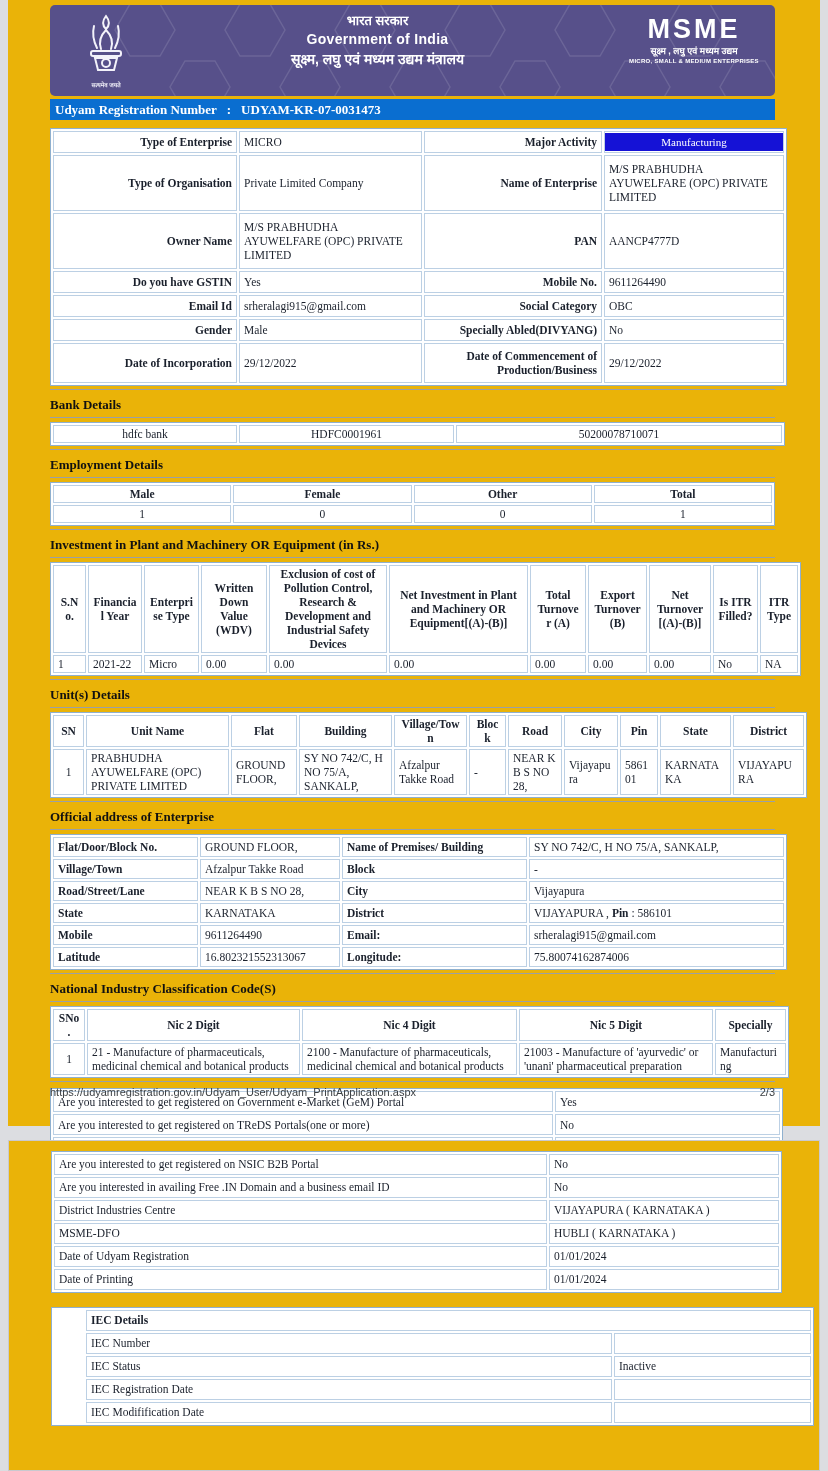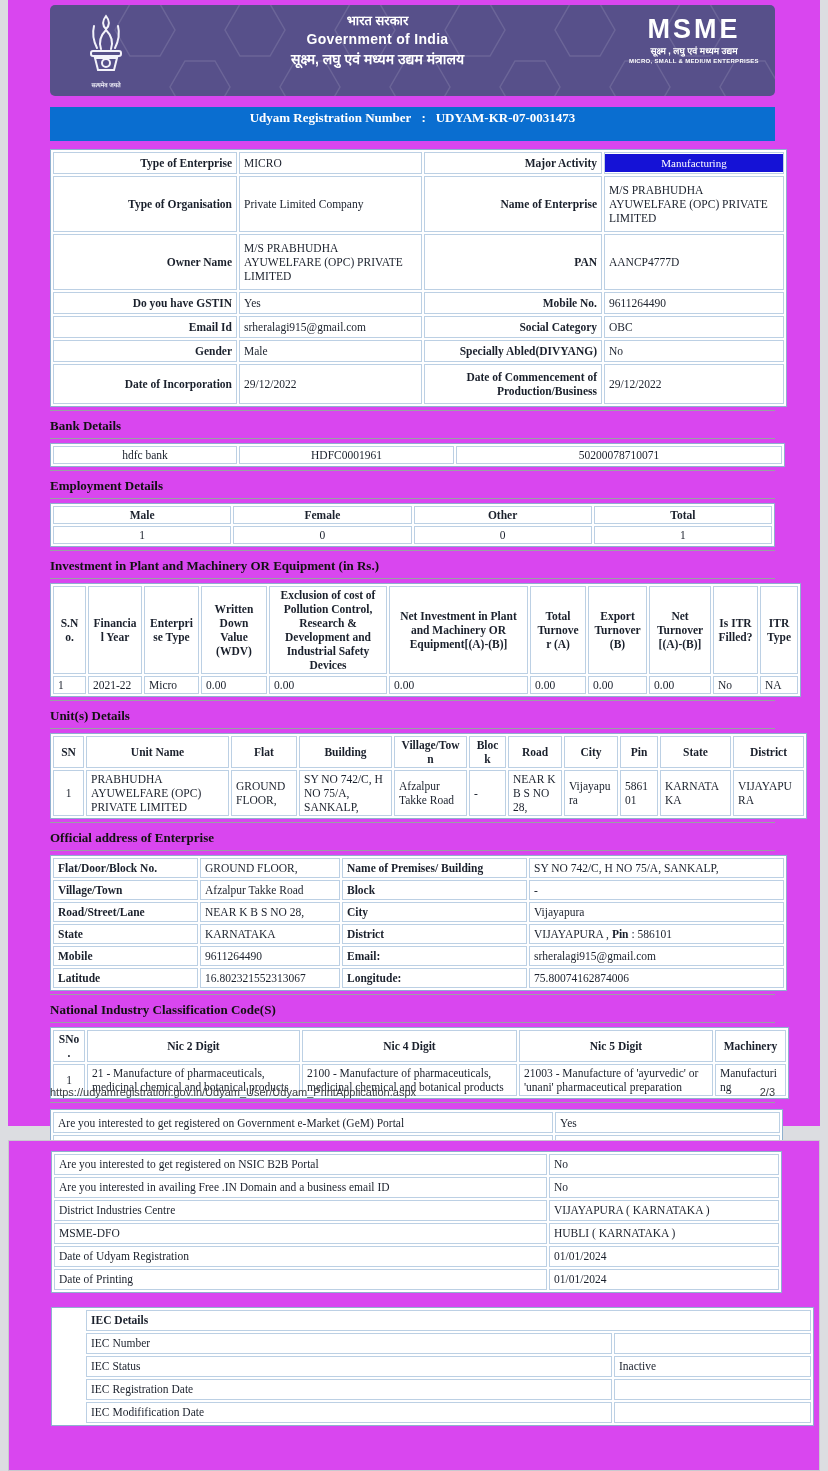--- a/index.html
+++ b/index.html
@@ -1,21 +1,21 @@
 <!DOCTYPE html>
 <html><head>
 <meta charset="utf-8">
 <style>
   html,body{margin:0;padding:0;}
   body{
     width:828px;height:1471px;position:relative;overflow:hidden;
     background:#dcdde1;
     font-family:"Liberation Serif","DejaVu Serif",serif;
   }
-  .page{position:absolute;background:#d946ef;}
+  .page{position:absolute;background:#eab308;}
   #page1{left:8px;top:0;width:812px;height:1126px;}
   #page2{left:8px;top:1140px;width:812px;height:331px;border:1px solid #c9c9cf;box-sizing:border-box;}
   .content{margin-left:42px;width:725px;}
 
   
   .banner{
     position:relative;margin-top:5px;height:91px;border-radius:5px;
     background:#57508a;overflow:hidden;
   }
   .hexes{position:absolute;left:0;top:0;}
@@ -32,22 +32,22 @@
   .msme-box{
     position:absolute;right:6px;top:10px;width:150px;text-align:center;color:#ffffff;
     font-family:"Liberation Sans","DejaVu Sans",sans-serif;
   }
   .msme-word{font-size:27px;font-weight:bold;letter-spacing:3px;line-height:28px;transform:scaleY(1.05);}
   .msme-hindi{font-size:9px;font-weight:bold;margin-top:3px;line-height:11px;}
   .msme-eng{font-size:6px;font-weight:bold;letter-spacing:.3px;line-height:8px;}
 
   
   .blue-bar{
-    margin-top:11px;height:34px;line-height:21px;background:#0a6ed0;color:#ffffff;
-    text-align:center;font-weight:bold;font-size:13px;
+    margin-top:3px;height:21px;line-height:21px;background:#0a6ed0;color:#ffffff;
+    font-weight:bold;font-size:13px;
   }
   .blue-bar span{margin:0 5px;}
 
   
   table.t{border-collapse:separate;border-spacing:2px;width:100%;table-layout:fixed;
     border:1px solid #8fb0cf;background:#fff;margin:0;}
   table.t th,table.t td{
     border:1px solid #bcd0e4;padding:1px 4px;font-size:11.5px;line-height:1.22;
     color:#1a202c;vertical-align:middle;overflow:hidden;word-wrap:break-word;
   }
@@ -403,21 +403,21 @@
           <col style="width:215px">
           <col style="width:194px">
           <col style="width:71px">
         </colgroup>
       <tbody>
           <tr>
         <th class="lb">SNo.</th>
         <th class="lb">Nic 2 Digit</th>
         <th class="lb">Nic 4 Digit</th>
         <th class="lb">Nic 5 Digit</th>
-        <th class="lb">Machinery</th>
+        <th class="lb">Specially</th>
       </tr>
       <tr>
         <td class="ctr">1</td>
         <td>21 - Manufacture of pharmaceuticals, medicinal chemical and botanical products</td>
         <td>2100 - Manufacture of pharmaceuticals, medicinal chemical and botanical products</td>
         <td>21003 - Manufacture of 'ayurvedic' or 'unani' pharmaceutical preparation</td>
         <td>Manufacturing</td>
       </tr>
     </tbody>
       </table>

